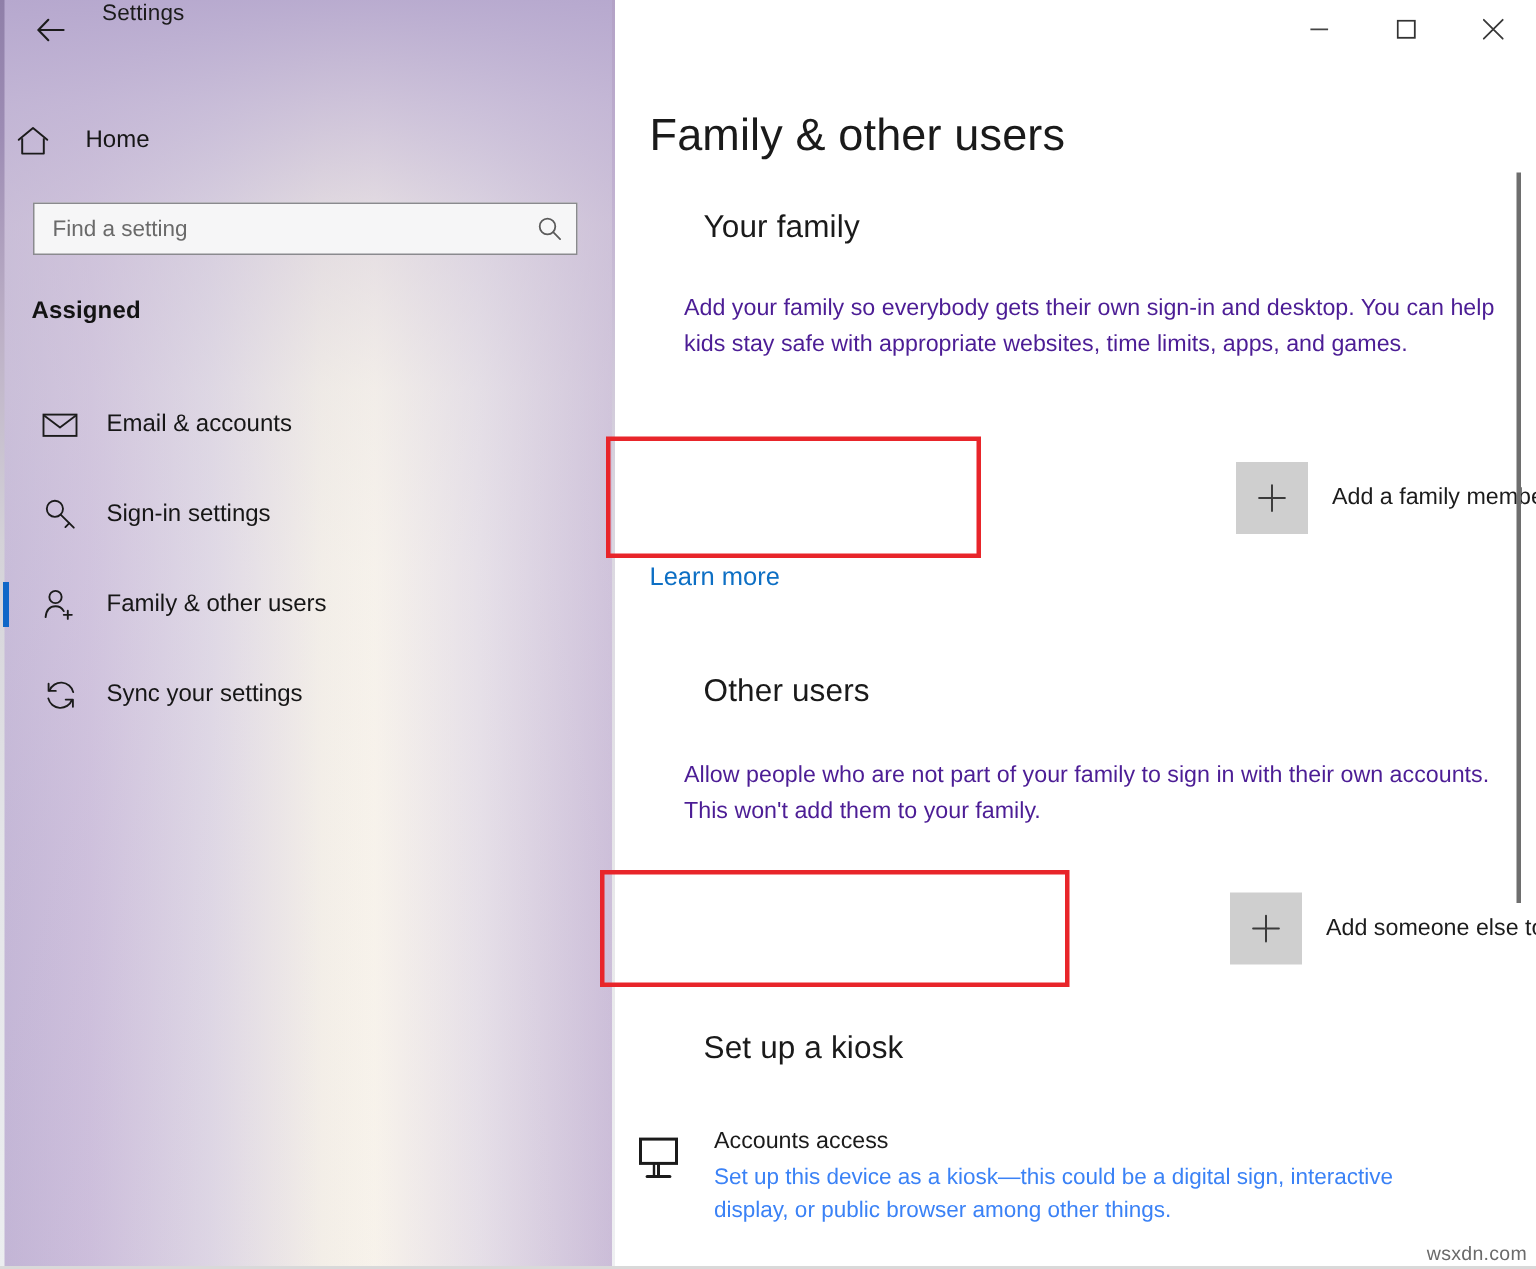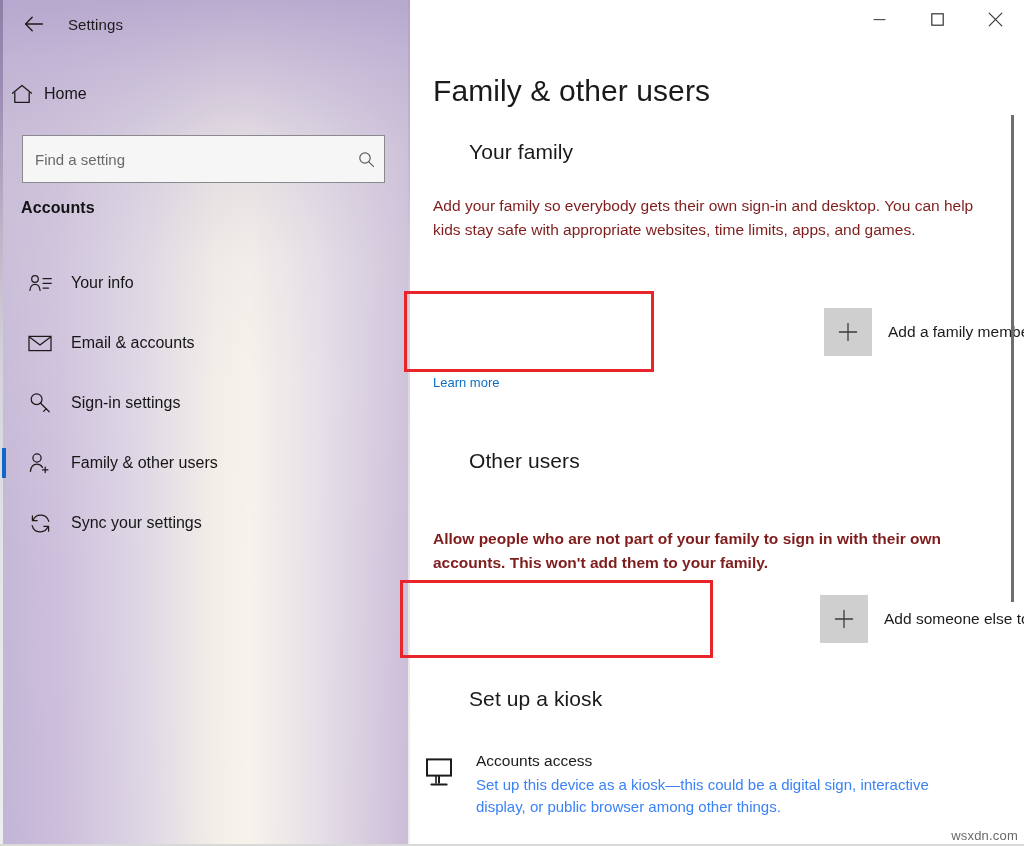--- a/index.html
+++ b/index.html
@@ -63,21 +63,21 @@
     background: linear-gradient(to bottom,
       #b3a2c6 0px, #c0b0d0 120px, #d8d4de 320px, #e8e8ea 600px, #eff0f2 846px);
   }
 
   
   #title-row {
     position: absolute;
     left: 0; top: 0;
     width: 410px; height: 48px;
     display: flex;
-    align-items: center;
+    align-items: flex-start;
   }
 
   #back-button {
     width: 46px; height: 40px;
     margin-left: 11px;
     display: flex; align-items: center; justify-content: center;
     cursor: pointer;
   }
   #back-button svg { display: block; }
 
@@ -92,27 +92,28 @@
   #home-row {
     position: absolute;
     left: 0; top: 76px;
     width: 390px; height: 36px;
     display: flex; align-items: center;
     cursor: pointer;
   }
   #home-label {
     font-size: 16px;
     color: #161616;
+    margin-left: 13px;
   }
 
   
   #search-box {
     position: absolute;
     left: 22px; top: 135px;
-    width: 363px; height: 48px;
+    width: 363px; height: 35px;
     background: #f6f6f7;
     border: 1px solid #8a8a8e;
     display: flex;
     align-items: center;
     cursor: text;
   }
   #search-input {
     flex: 1;
     border: none;
     outline: none;
@@ -212,22 +213,23 @@
   }
 
   .section-heading {
     font-size: 21px;
     color: #1a1a1a;
     letter-spacing: 0.1px;
     margin-left: 36px;
   }
   .section-body {
     font-size: 15.5px;
-    color: #7f1d1d;
+    color: #4c1d95;
     line-height: 1.52;
+    margin-left: 23px;
   }
 
   #family-heading { position: absolute; left: 0; top: 140px; }
   #family-desc    { position: absolute; left: 0; top: 194px; width: 556px; }
 
   .add-tile {
     display: flex;
     align-items: center;
     cursor: pointer;
     background: #ffffff;
@@ -253,28 +255,28 @@
     pointer-events: none;
   }
   #annotation-family { left: 404px; top: 291px; width: 250px; height: 81px; }
   #annotation-other  { left: 400px; top: 580px; width: 313px; height: 78px; }
 
   #add-family-tile { position: absolute; left: 414px; top: 308px; }
 
   #learn-more {
     position: absolute;
     left: 0; top: 375px;
-    font-size: 13px;
+    font-size: 17px;
     color: #0d6fc4;
     cursor: pointer;
     text-decoration: none;
   }
 
   #other-heading { position: absolute; left: 0; top: 449px; text-align: center; }
-  #other-desc    { position: absolute; left: 0; top: 527px; width: 556px; font-weight: bold; }
+  #other-desc    { position: absolute; left: 0; top: 505px; width: 556px; }
 
   #add-someone-tile { position: absolute; left: 410px; top: 595px; }
 
   #kiosk-heading { position: absolute; left: 0; top: 687px; }
 
   #kiosk-row {
     position: absolute;
     left: 6px; top: 752px;
     display: flex;
     width: 560px;
@@ -363,35 +365,24 @@
     <div id="search-box">
       <input id="search-input" type="text" placeholder="Find a setting" style="">
       <div id="search-icon">
         <svg width="17" height="17" viewBox="0 0 17 17" aria-hidden="true">
           <circle cx="7" cy="7" r="5.2" fill="none" stroke="#5b5b5b" stroke-width="1.2"></circle>
           <path d="M10.8 10.8 L15.4 15.4" stroke="#5b5b5b" stroke-width="1.2" stroke-linecap="round"></path>
         </svg>
       </div>
     </div>
 
-    <div id="group-header">Accounts</div>
+    <div id="group-header">Assigned</div>
 
     <div id="nav-list">
 
-      <div class="nav-item">
-
-        <div class="nav-icon">
-          <svg width="23" height="19" viewBox="0 0 23 19" aria-hidden="true">
-            <circle cx="6" cy="5" r="3.3" fill="none" stroke="#1b1b1b" stroke-width="1.25"></circle>
-            <path d="M0.9 16.4 C1.3 12.4 3.3 10.4 6 10.4 C8.7 10.4 10.7 12.4 11.1 16.4" fill="none" stroke="#1b1b1b" stroke-width="1.25" stroke-linecap="round"></path>
-            <path d="M14 4.6 L22.3 4.6 M14 9.3 L22.3 9.3 M14 14 L19.5 14" stroke="#1b1b1b" stroke-width="1.25" stroke-linecap="round"></path>
-          </svg>
-        </div>
-        <div class="nav-label">Your info</div>
-      </div>
 
       <div class="nav-item">
 
         <div class="nav-icon">
           <svg width="24" height="18" viewBox="0 0 24 18" aria-hidden="true">
             <rect x="1" y="2.4" width="22" height="14.2" fill="none" stroke="#1b1b1b" stroke-width="1.25"></rect>
             <path d="M1.4 3 L12 11 L22.6 3" fill="none" stroke="#1b1b1b" stroke-width="1.25" stroke-linejoin="round"></path>
           </svg>
         </div>
         <div class="nav-label">Email &amp; accounts</div>

